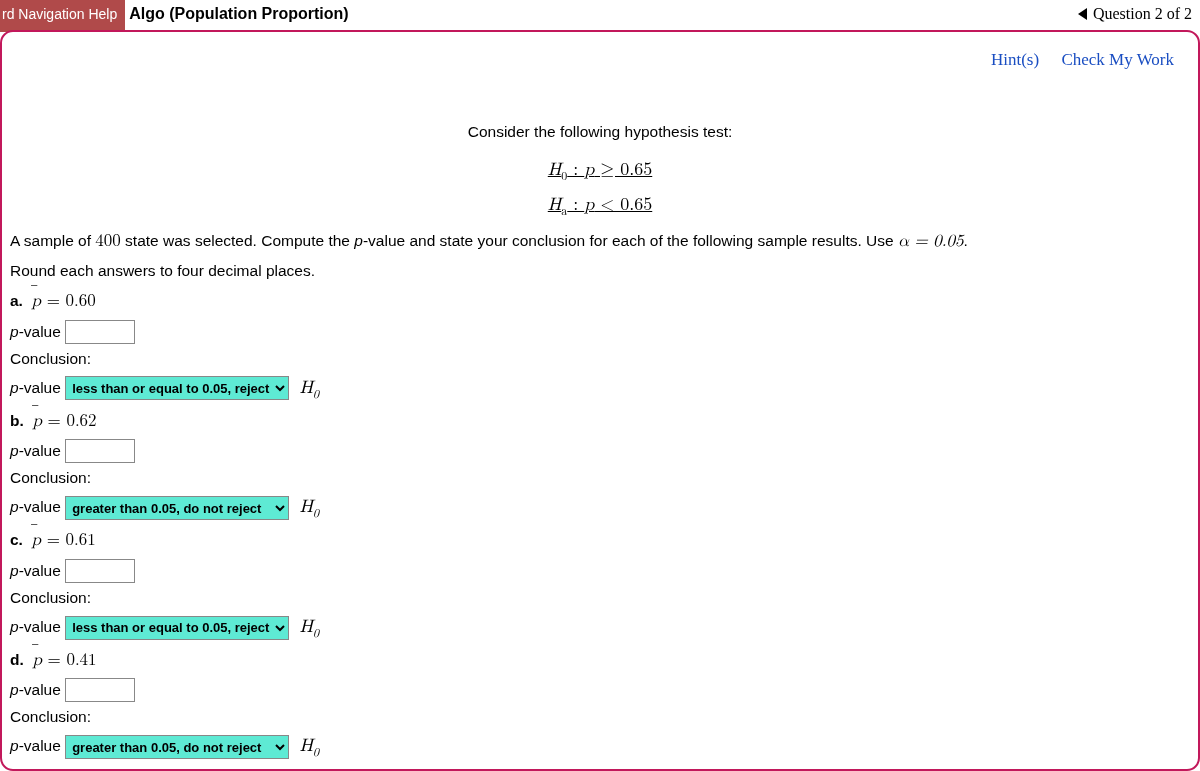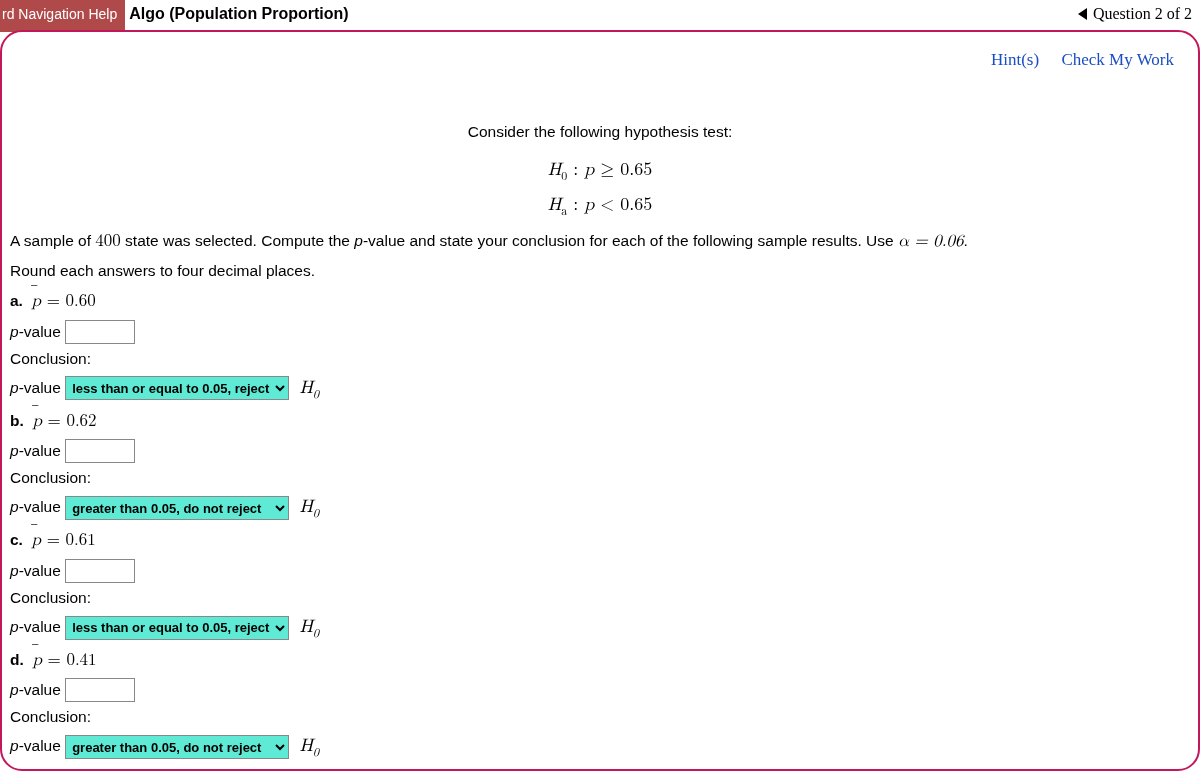--- a/index.html
+++ b/index.html
@@ -44,21 +44,21 @@
   }
   .tri-left {
     width: 0; height: 0;
     border-top: 6px solid transparent;
     border-bottom: 6px solid transparent;
     border-right: 9px solid #000;
     display: inline-block;
   }
   .main-panel {
     border: 2px solid #c2185b;
-    border-radius: 22px;
+    border-radius: 13px;
     margin: 2px 0 0 0;
     padding: 0;
     height: calc(771px - 30px);
     position: relative;
     overflow: hidden;
   }
   .tools {
     position: absolute;
     top: 18px;
     right: 24px;
@@ -72,20 +72,21 @@
     font-size: 15.5px;
     line-height: 1.55;
   }
   .prompt { margin: 8px 0 8px 0; text-align: center; }
   .math-block {
     text-align: center;
     font-family: 'Latin Modern Math', 'Cambria Math', Georgia, serif;
     font-size: 18px;
     line-height: 1.9;
     margin: 5px 0 5px 0;
+    text-decoration: underline;
   }
   .math-i { font-style: italic; }
   .row {
     margin: 5px 0 5px 0;
   }
   .row.tight { margin: 3px 0; }
   .p-ital { font-style: italic; }
   .sub0 { font-size: 12px; vertical-align: sub; }
   .subA { font-size: 12px; vertical-align: sub; }
   input.txt {
@@ -140,21 +141,21 @@
 
   <div class="content">
     <div class="prompt">Consider the following hypothesis test:</div>
 
     <div class="math-block">
       <div><span class="math-i">H</span><span class="sub0">0</span> : <span class="math-i">p</span> ≥ 0.65</div>
       <div><span class="math-i">H</span><span class="subA">a</span> : <span class="math-i">p</span> &lt; 0.65</div>
     </div>
 
     <div class="row">
-      <span>A sample of </span><span class="serif">400</span><span> state was selected. Compute the </span><span class="p-ital">p</span><span>-value and state your conclusion for each of the following sample results. Use </span><span class="serif" style="font-style:italic">α = 0.06</span><span>.</span>
+      <span>A sample of </span><span class="serif">400</span><span> state was selected. Compute the </span><span class="p-ital">p</span><span>-value and state your conclusion for each of the following sample results. Use </span><span class="serif" style="font-style:italic">α = 0.05</span><span>.</span>
     </div>
 
     <div class="row">Round each answers to four decimal places.</div>
 
     <div class="row">
       <span class="bold">a.</span>&nbsp;
       <span class="serif"><span class="pbar">p</span>&nbsp;<span>= 0.60</span></span>
     </div>
     <div class="row tight">
       <span class="p-ital">p</span><span>-value</span>

